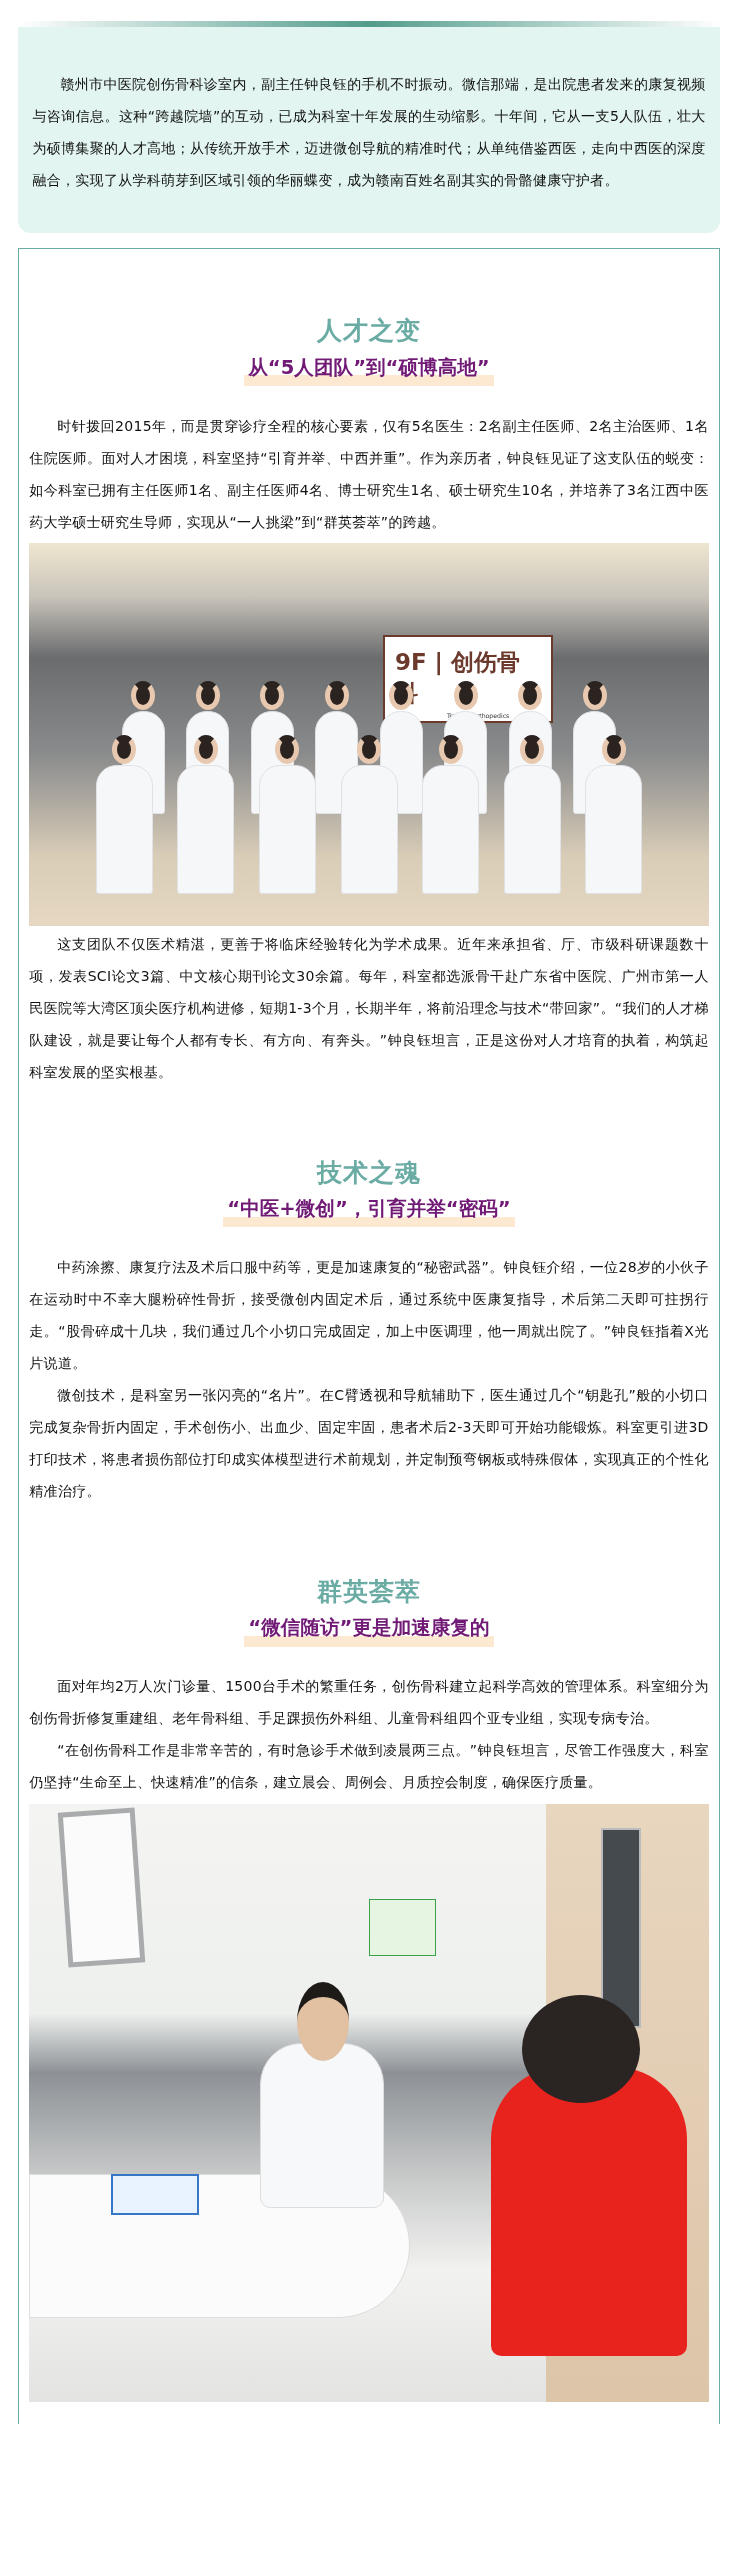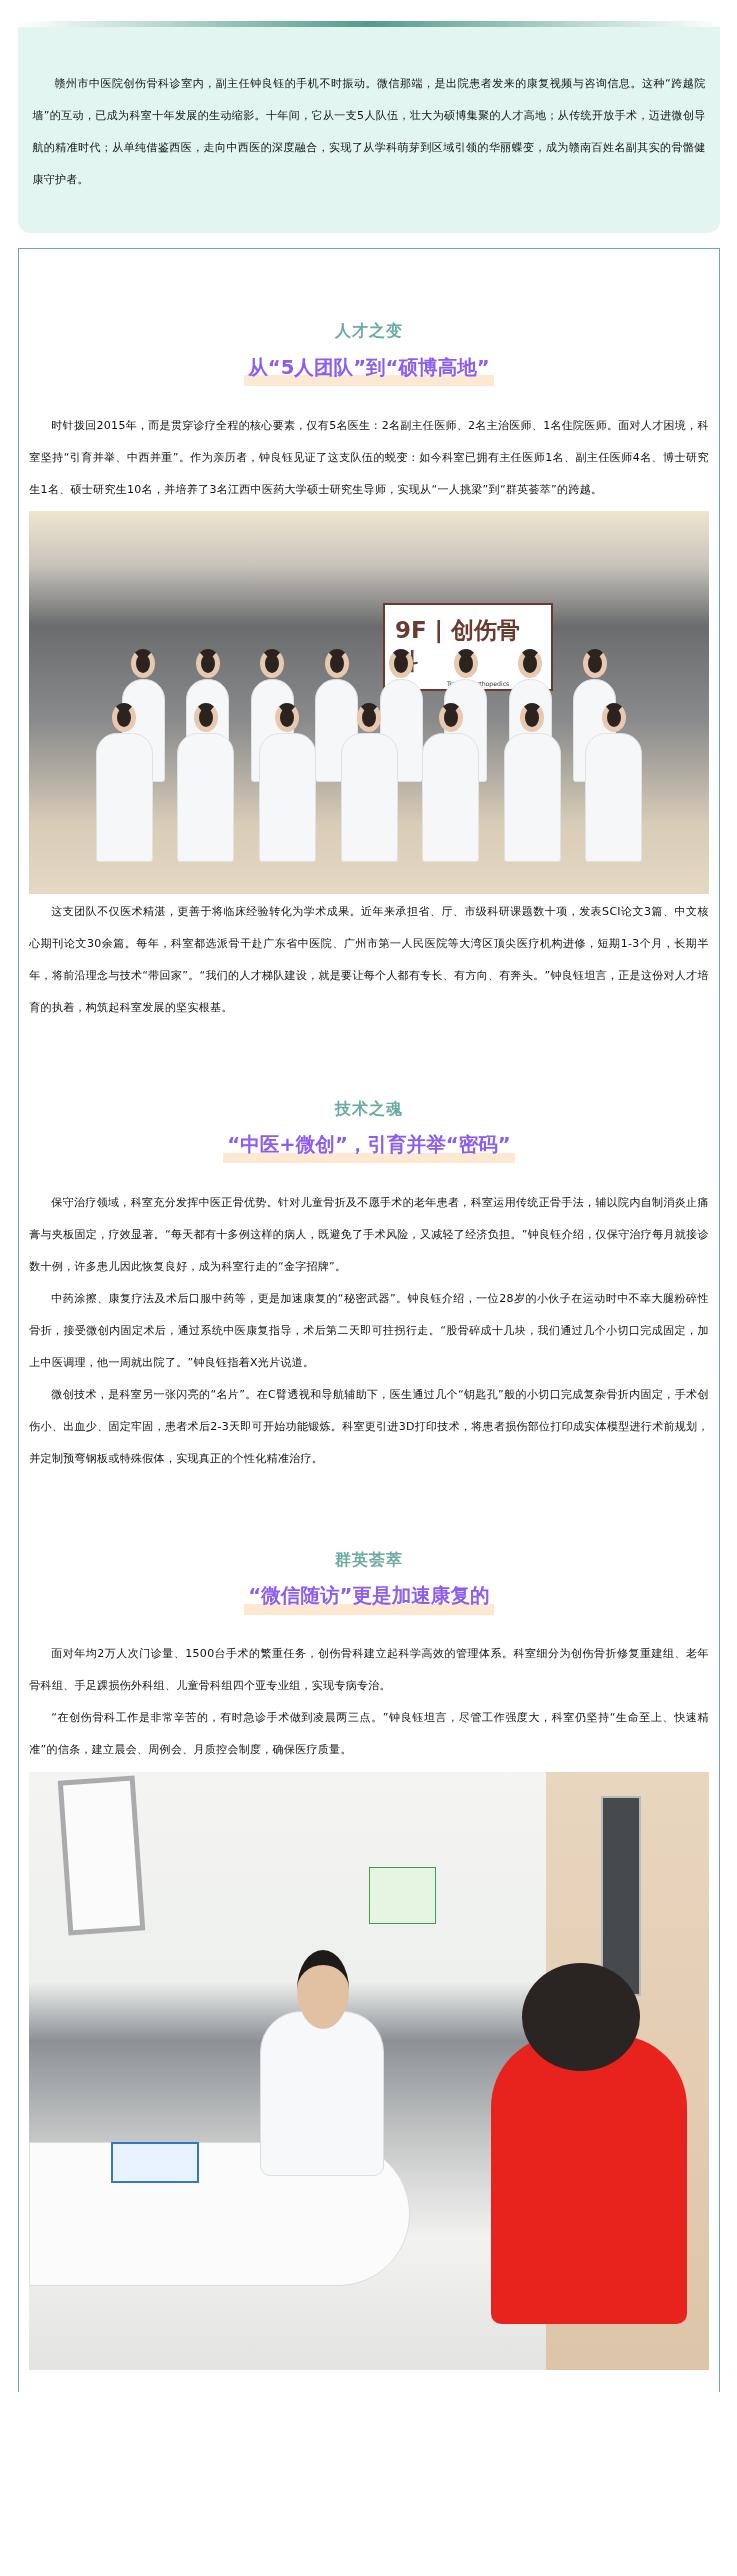--- a/index.html
+++ b/index.html
@@ -1,27 +1,27 @@
 <!DOCTYPE html>
 <html style="font-size:8.2px"><head>
 <meta charset="utf-8">
 <style>
   * { box-sizing: border-box; margin: 0; padding: 0; }
   body { width: 738px; background: #ffffff; font-family: "DejaVu Sans", "Liberation Sans", sans-serif; color: #111; }
   .page { width: 738px; padding-top: 20.6px; padding-bottom: 31px; }
   .intro-wrap { margin: 0 18px; }
   .intro-line { height: 6.2px; background: linear-gradient(90deg, rgba(255,255,255,0) 0%, #3f917f 50%, rgba(255,255,255,0) 100%); opacity: 0.9; }
   .intro { background: #e2f5f0; border-radius: 0 0 12.4px 12.4px; padding: 41px 14.4px 37px 14.4px; }
-  .para { font-size: 11px; line-height: 32px; text-align: justify; letter-spacing: 0.3px; text-indent: 2em; }
+  .para { font-size: 14px; line-height: 32px; text-align: justify; letter-spacing: 0.3px; text-indent: 2em; }
   .main-box { margin: 15.5px 18px 0 18px; border: 1.5px solid #6aaba4; border-bottom: none; padding: 67px 10.3px 20.6px 10.3px; position: relative; }
   .sec-head { text-align: center; margin-bottom: 29px; }
-  .sec-title { font-size: 16px; font-weight: bold; color: #6aaba4; line-height: 29px; letter-spacing: 1px; }
+  .sec-title { font-size: 25px; font-weight: bold; color: #6aaba4; line-height: 29px; letter-spacing: 1px; }
   .sec-sub-wrap { display: inline-block; position: relative; margin-top: 9.3px; padding: 0 4.1px; }
   .sec-sub-wrap::after { content: ""; position: absolute; left: 0; right: 0; bottom: -5.2px; height: 10.3px; background: #fde8d2; z-index: 0; }
-  .sec-sub { position: relative; z-index: 1; font-size: 19.6px; font-weight: bold; color: #8b5cf6; line-height: 26px; }
+  .sec-sub { position: relative; z-index: 1; font-size: 19.6px; font-weight: bold; color: #701a75; line-height: 26px; }
   .spacer { height: 70px; }
   .photo { display: block; width: 100%; margin: 5.2px 0 2.1px 0; position: relative; overflow: hidden; }
   .photo-team { height: 383px; background: linear-gradient(180deg, #efe6d0 0%, #c9c4bb 14%, #6a6c6e 30%, #8a8b8c 55%, #d9cdb8 82%, #e6d8c3 100%); }
   .photo-clinic { height: 598px; background: linear-gradient(180deg, #f4f5f3 0%, #eef0ee 35%, #8d9196 45%, #c7c9c9 62%, #f2f2f0 78%, #e3e3e1 100%); }
   .ph-label { position: absolute; background: #ffffff; border: 2.1px solid #6b3a2c; color: #6b3a2c; font-weight: bold; }
   .team-sign { left: 52%; top: 24%; width: 170px; height: 88px; padding: 10.3px; font-size: 23px; }
   .team-sign .en { font-size: 6.2px; color: #333; font-weight: normal; display: block; margin-top: 3.1px; margin-left: 52px; }
   .people-row { position: absolute; left: 12%; right: 12%; display: flex; justify-content: space-around; }
   .person { width: 43px; border-radius: 20.6px 20.6px 3.1px 3.1px; background: #f6f7f9; border: 0.5px solid #e0e2e6; }
   .person .head { width: 24px; height: 29px; border-radius: 50%; background: #2b2320; margin: -31px auto 0 auto; border: 5.2px solid #e8c9b0; border-top-color: #2b2320; }
@@ -120,21 +120,20 @@
 
     <div class="spacer"></div>
 
     <section>
       <div class="sec-head">
         <div class="sec-title">技术之魂</div>
         <div class="sec-sub-wrap">
           <span class="sec-sub">“中医+微创”，引育并举“密码”</span>
         </div>
       </div>
-      <p class="para">保守治疗领域，科室充分发挥中医正骨优势。针对儿童骨折及不愿手术的老年患者，科室运用传统正骨手法，辅以院内自制消炎止痛膏与夹板固定，疗效显著。“每天都有十多例这样的病人，既避免了手术风险，又减轻了经济负担。”钟良钰介绍，仅保守治疗每月就接诊数十例，许多患儿因此恢复良好，成为科室行走的“金字招牌”。</p>
       <p class="para">中药涂擦、康复疗法及术后口服中药等，更是加速康复的“秘密武器”。钟良钰介绍，一位28岁的小伙子在运动时中不幸大腿粉碎性骨折，接受微创内固定术后，通过系统中医康复指导，术后第二天即可拄拐行走。“股骨碎成十几块，我们通过几个小切口完成固定，加上中医调理，他一周就出院了。”钟良钰指着X光片说道。</p>
       <p class="para">微创技术，是科室另一张闪亮的“名片”。在C臂透视和导航辅助下，医生通过几个“钥匙孔”般的小切口完成复杂骨折内固定，手术创伤小、出血少、固定牢固，患者术后2-3天即可开始功能锻炼。科室更引进3D打印技术，将患者损伤部位打印成实体模型进行术前规划，并定制预弯钢板或特殊假体，实现真正的个性化精准治疗。</p>
     </section>
 
     <div class="spacer"></div>
 
     <section>
       <div class="sec-head">
         <div class="sec-title">群英荟萃</div>
         <div class="sec-sub-wrap">

